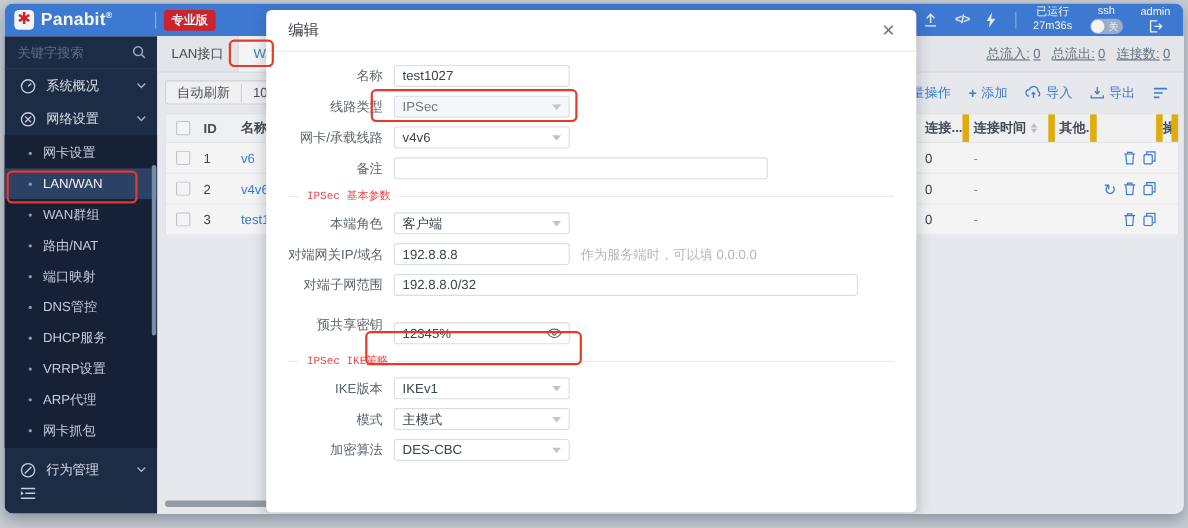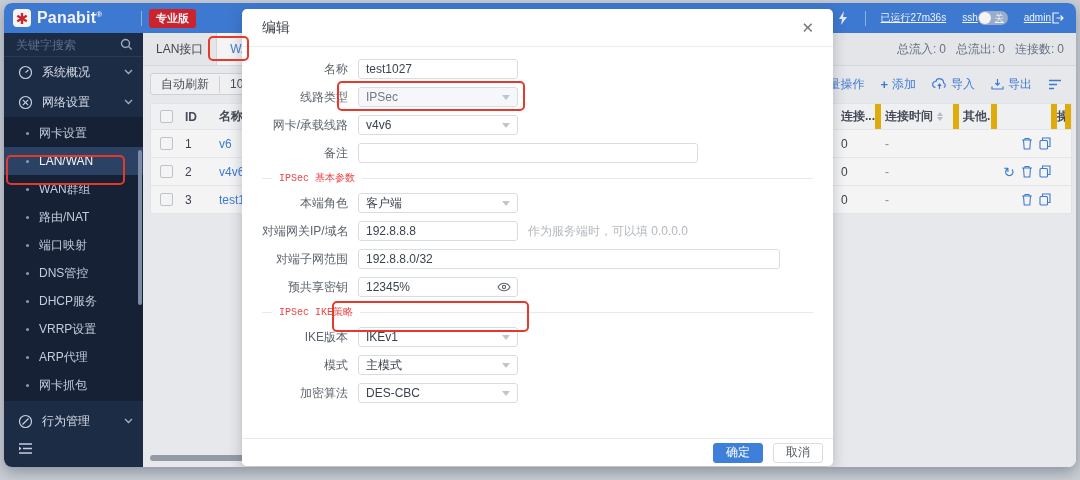--- a/index.html
+++ b/index.html
@@ -12,47 +12,47 @@
   .brand { display:flex; align-items:center; gap:6px; padding-left:9px; width:130px; flex:0 0 auto; }
   .brand-badge { width:18px; height:18px; background:#fff; border-radius:4px; display:flex; align-items:center; justify-content:center; color:#d5222d; font-size:15px; line-height:1; font-weight:bold; }
   .brand-name { font-size:16px; font-weight:bold; letter-spacing:.2px; }
   .brand-reg { font-size:8px; vertical-align:super; }
   .tb-divider { width:1px; height:15px; background:rgba(255,255,255,.45); margin:0 7px; flex:0 0 auto; }
   .edition { background:#d5222d; color:#fff; font-size:11px; padding:2px 7px; border-radius:3px; font-weight:bold; flex:0 0 auto; }
   .tb-spacer { flex:1; }
   .tb-icons { display:flex; align-items:center; gap:15px; margin-right:10px; }
   .tb-icons svg, .tb-code { opacity:.92; }
   .tb-code { font-size:11px; font-weight:bold; letter-spacing:-1px; }
-  .tb-block { display:flex; flex-direction:row; align-items:center; justify-content:center; font-size:10px; line-height:12px; margin:0 8px;text-decoration:underline; }
+  .tb-block { display:flex; flex-direction:column; align-items:center; justify-content:center; font-size:10px; line-height:12px; margin:0 8px; }
   .toggle { width:30px; height:14px; background:#9fb4d2; border-radius:8px; position:relative; display:flex; align-items:center; justify-content:flex-end; padding-right:4px; font-size:9px; color:#fff; }
   .toggle-knob { position:absolute; left:1px; top:1px; width:12px; height:12px; border-radius:50%; background:#fff; }
   .tb-right-pad { width:4px; }
 
   
   .sidebar { position:absolute; left:0; top:30px; width:139px; bottom:0; background:#1b2b45; color:#dde4ef; font-size:12px; }
-  .side-search { height:24px; display:flex; align-items:center; padding:0 10px 0 12px; border-bottom:1px solid #27395a; }
+  .side-search { height:30px; display:flex; align-items:center; padding:0 10px 0 12px; border-bottom:1px solid #27395a; }
   .side-search input { flex:1; background:transparent; border:none; outline:none; color:#cfd8e6; font-size:12px; width:80px; font-family:inherit; }
   .side-search input::placeholder { color:#5d6f8d; }
   .menu-row { height:30px; display:flex; align-items:center; padding:0 10px 0 14px; gap:9px; cursor:pointer; }
   .menu-row .mi { flex:0 0 auto; display:flex; }
   .menu-row .ml { flex:1; }
   .menu-row .chev { flex:0 0 auto; opacity:.8; }
   .submenu { background:#141f33; padding:2px 0; }
   .sub-row { height:28px; display:flex; align-items:center; padding-left:22px; gap:10px; color:#ccd5e4; cursor:pointer; position:relative; }
   .sub-row .dot { width:3px; height:3px; border-radius:50%; background:#8ea1bd; }
   .sub-row.active { background:#2a4265; color:#fff; }
   .side-bottom { position:absolute; bottom:6px; left:0; width:100%; height:26px; display:flex; align-items:center; padding-left:14px; }
   .side-scroll { position:absolute; right:1px; top:117px; width:4px; height:155px; background:#7e90ab; border-radius:2px; }
 
   
   .content { position:absolute; left:139px; top:30px; right:0; bottom:0; background:#f2f3f5; }
   .tabs-row { height:33px; background:#eef0f3; border-bottom:1px solid #dfe2e7; display:flex; align-items:stretch; font-size:12px; color:#42484f; }
   .tab { display:flex; align-items:center; padding:0 13px; border-right:1px solid #dcdfe4; cursor:pointer; }
   .tab.active { background:#fff; color:#3d7fd9; }
-  .stats { margin-left:auto; display:flex; align-items:center; gap:10px; padding-right:12px; color:#687586; font-size:12px; }
+  .stats { margin-left:auto; display:flex; align-items:center; gap:10px; padding-right:12px; color:#687586; font-size:12px;text-decoration:underline; }
   .stats b { font-weight:normal; margin-left:3px; }
   .toolbar { height:36px; display:flex; align-items:center; padding:0 14px 0 7px; font-size:12px; }
   .refresh-group { display:flex; align-items:center; border:1px solid #d6dae0; border-radius:3px; background:#fbfbfc; height:22px; color:#4a5souligne058; }
   .refresh-group .seg { padding:0 10px; display:flex; align-items:center; gap:5px; color:#4a5058; }
   .refresh-group .seg + .seg { border-left:1px solid #d6dae0; }
   .tool-links { margin-left:auto; display:flex; align-items:center; gap:16px; color:#3d7fd9; }
   .tool-link { display:flex; align-items:center; gap:4px; cursor:pointer; }
   .gear-glyph { font-size:13px; line-height:1; }
   .plus-glyph { font-size:13px; font-weight:bold; line-height:1; }
 
@@ -95,21 +95,21 @@
   .f-row { display:flex; align-items:center; margin-bottom:8px; }
   .f-label { width:96px; flex:0 0 auto; text-align:right; font-size:12px; color:#5d646d; padding-right:10px; white-space:nowrap; }
   .f-input { height:20px; border:1px solid #d9dde3; border-radius:3px; font-size:12px; color:#3b4350; padding:0 7px; outline:none; background:#fff; font-family:inherit; }
   .w-std { width:160px; }
   .w-note { width:340px; }
   .w-wide { width:422px; }
   .f-select { height:20px; width:160px; border:1px solid #d9dde3; border-radius:3px; font-size:12px; color:#3b4350; padding:0 7px; display:flex; align-items:center; background:#fff; cursor:pointer; }
   .f-select .caret { margin-left:auto; width:0; height:0; border-left:4.5px solid transparent; border-right:4.5px solid transparent; border-top:5px solid #c0c4cc; }
   .f-select.disabled { background:#f5f7fa; color:#73787e; cursor:default; }
   .f-hint { font-size:12px; color:#b3b8bf; margin-left:10px; white-space:nowrap; }
-  .psk-wrap { position:relative; display:flex; align-items:center; }
+  .psk-wrap { position:relative; display:flex; align-items:center;margin-top:16px; }
   .psk-wrap .eye { position:absolute; right:7px; display:flex; cursor:pointer; }
   .section { display:flex; align-items:center; gap:7px; margin:8px 0; }
   .section .ln { height:1px; background:#e7ebf1; }
   .section .ln.s { width:10px; }
   .section .ln.f { flex:1; }
   .section .st { color:#ef4444; font-size:10px; white-space:nowrap;font-family:Liberation Mono, monospace; }
   .m-foot { position:absolute; bottom:0; left:0; right:0; height:28px; border-top:1px solid #e8eaee; background:#fff; display:flex; align-items:center; justify-content:flex-end; gap:10px; padding-right:10px; }
   .btn { height:20px; font-size:12px; border-radius:3px; padding:0 12px; display:flex; align-items:center; cursor:pointer; font-family:inherit; }
   .btn-primary { background:#3d7fd9; color:#fff; border:1px solid #3d7fd9; }
   .btn-plain { background:#fff; color:#555b63; border:1px solid #d9dce1; }
@@ -560,24 +560,20 @@
 
       <div class="f-row">
         <span class="f-label">加密算法</span>
         <span class="f-select">
             <span>DES-CBC</span>
             <span class="caret"></span>
           </span>
       </div>
 
     </div>
-    <div class="m-foot">
-      <button class="btn btn-primary">确定</button>
-      <button class="btn btn-plain">取消</button>
-    </div>
   </div>
 
   <div class="anno anno-lanwan"></div>
   <div class="anno anno-wan"></div>
   <div class="anno anno-linetype"></div>
   <div class="anno anno-psk"></div>
 
 </div>
 
 </body></html>

